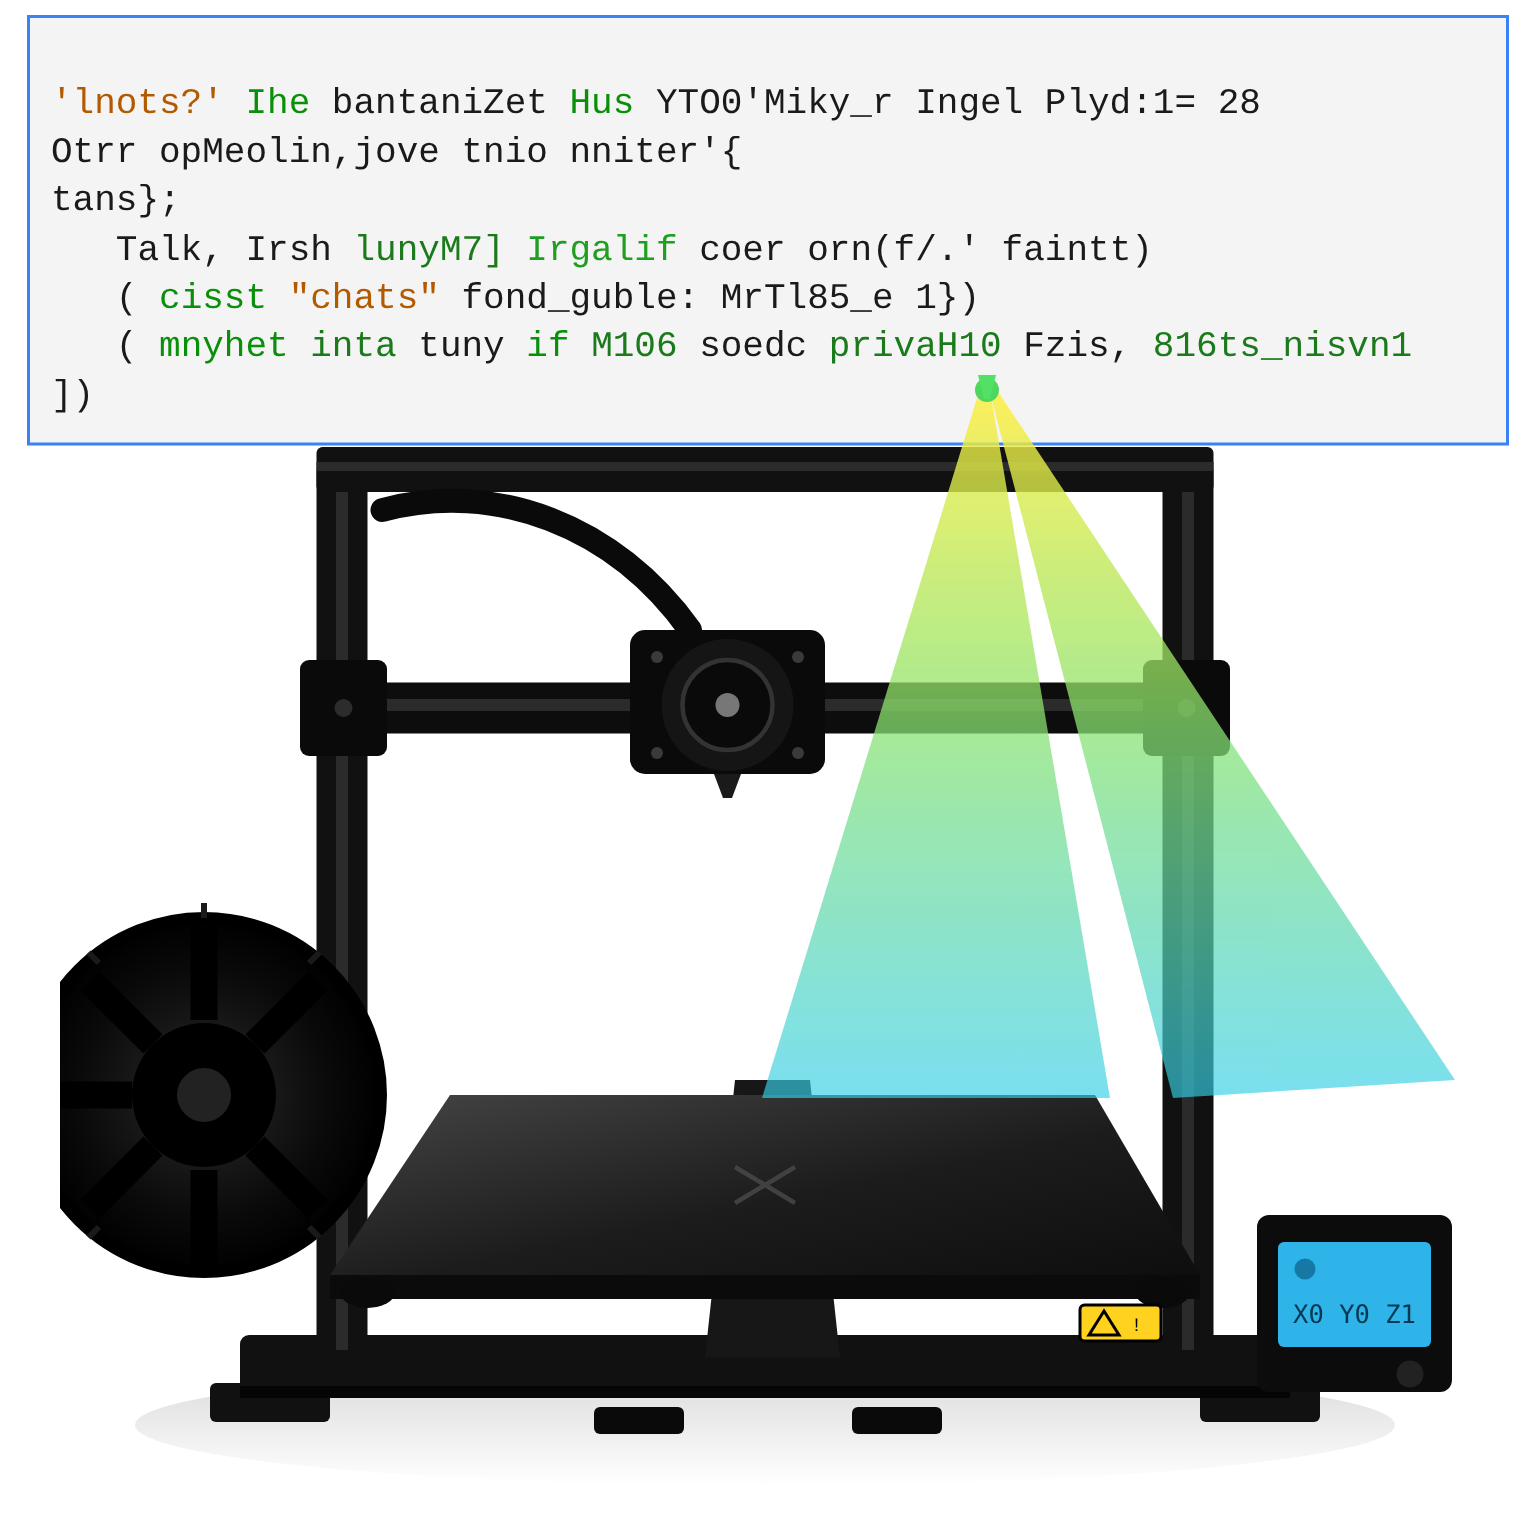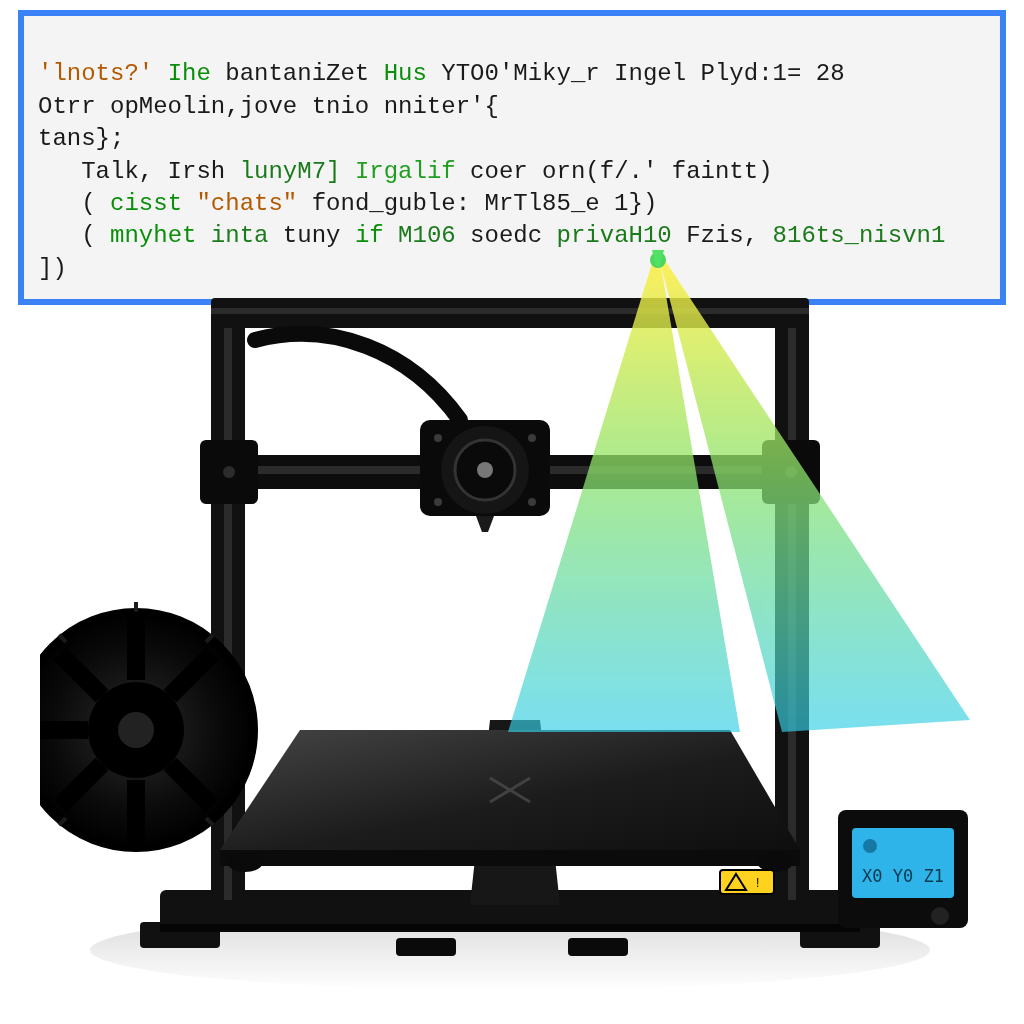--- a/index.html
+++ b/index.html
@@ -10,21 +10,21 @@
     font-family: "Consolas", "Courier New", monospace;
     overflow: hidden;
     position: relative;
   }
   .code-block {
     position: absolute;
     top: 10px;
     left: 18px;
     right: 18px;
     background: #f4f4f4;
-    border: 6px solid #3b82f6;
+    border: 2px solid #3b82f6;
     padding: 10px 28px 14px 14px;
     font-size: 24px;
     line-height: 1.35;
     color: #111;
     white-space: pre;
   }
   .tok-key   { color: #0a8f0a; }   
   .tok-ident { color: #1a1a1a; }
   .tok-func  { color: #1f9e1f; }
   .tok-str   { color: #b35a00; }   

